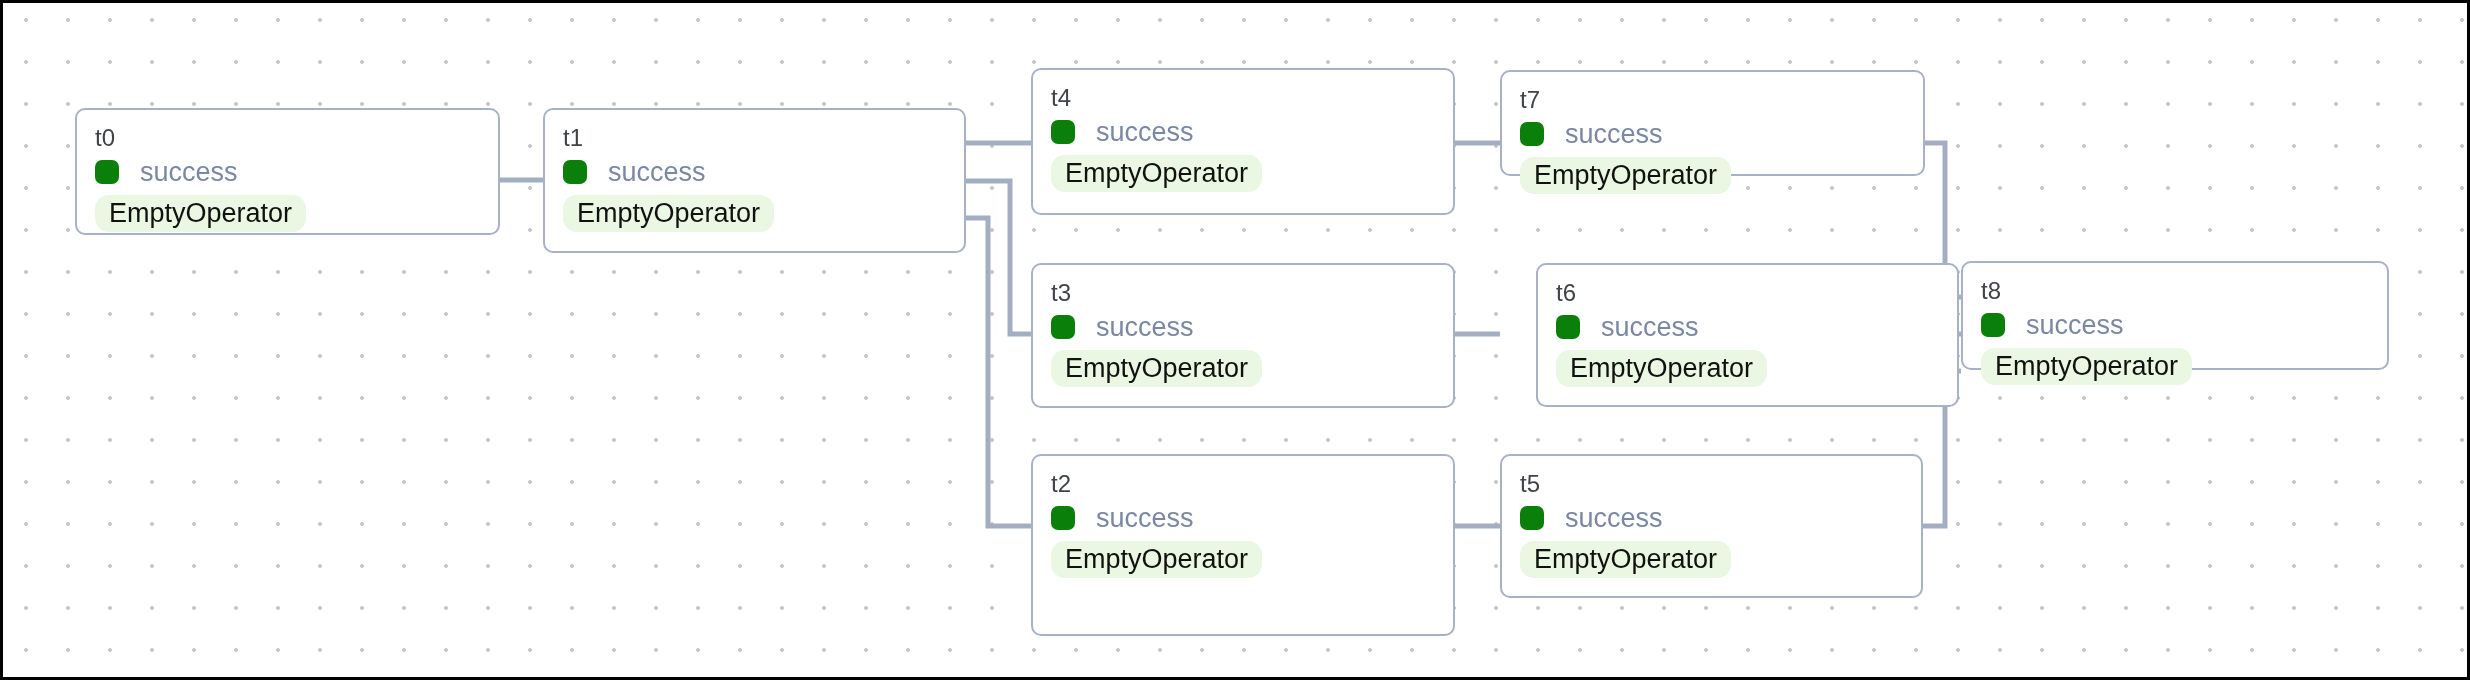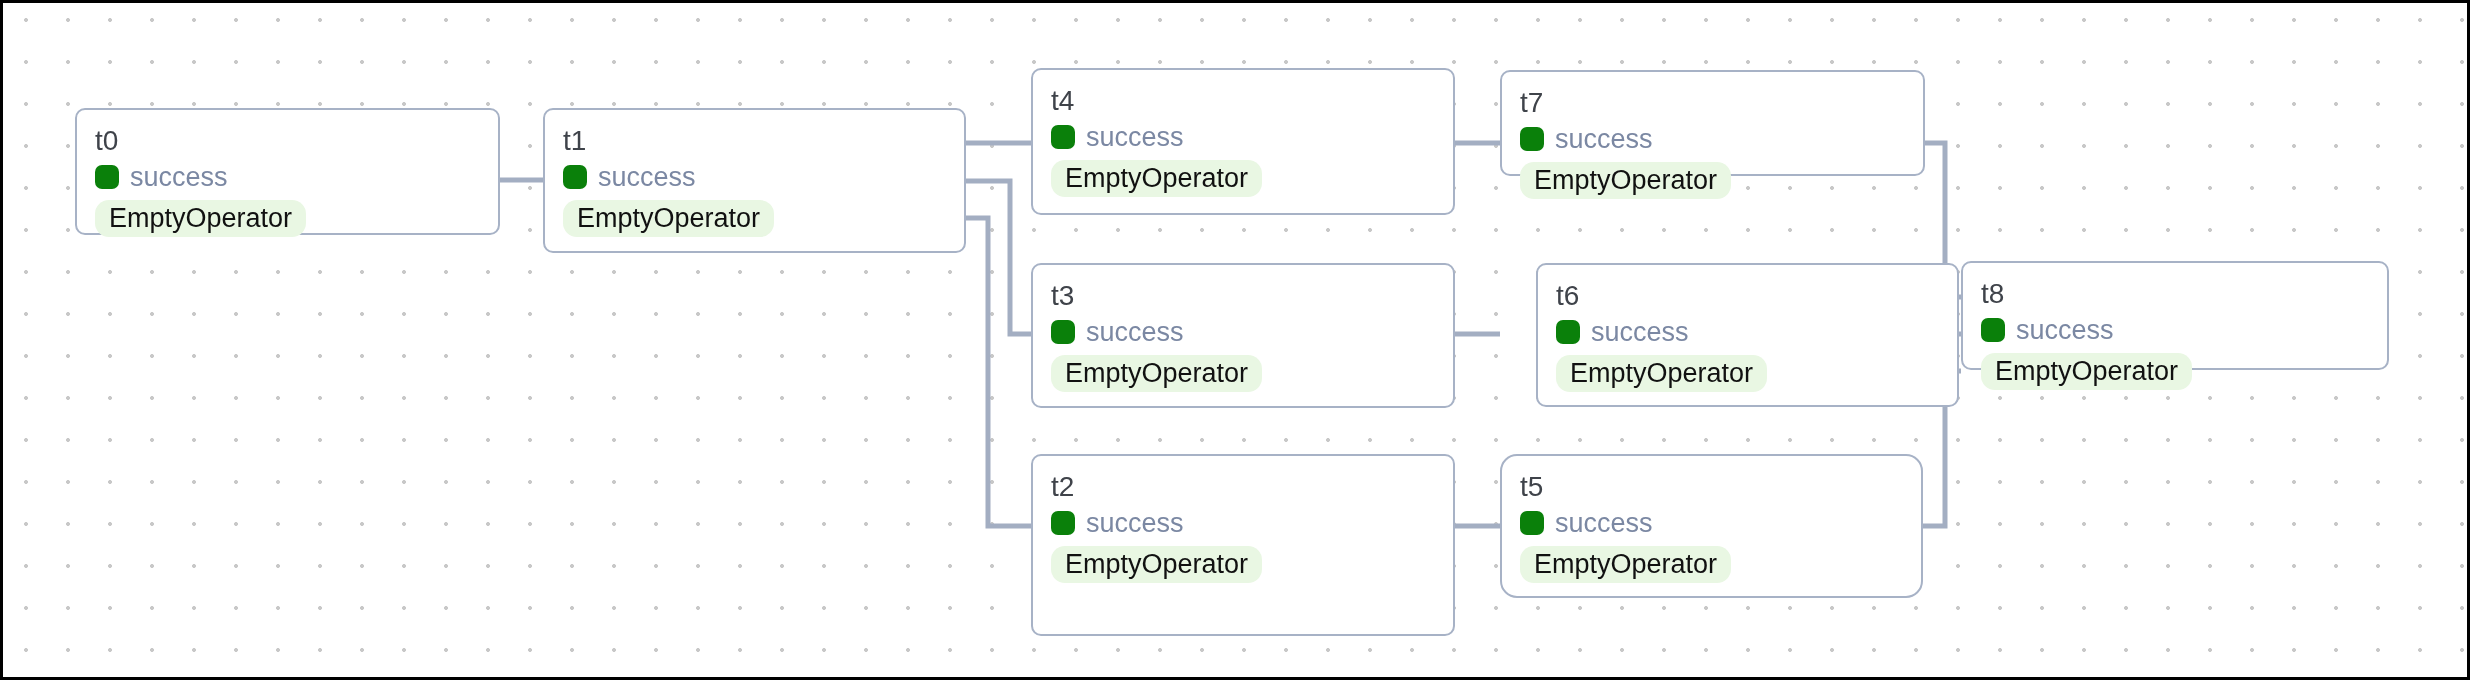--- a/index.html
+++ b/index.html
@@ -40,30 +40,30 @@
     border: 2px solid var(--node_border, #a7b2c6);
     border-radius: 10px;
     padding: 14px 18px;
     display: flex;
     flex-direction: column;
     align-items: flex-start;
     cursor: pointer;
   }
 
   .node-title {
-    font-size: 28px;
+    font-size: 24px;
     line-height: 1.2;
     color: var(--title, #3f434a);
     margin-bottom: 4px;
   }
 
   .status-row {
     display: flex;
     align-items: center;
-    gap: 11px;
+    gap: 21px;
     margin-bottom: 7px;
   }
 
   .status-square {
     width: 24px;
     height: 24px;
     border-radius: 7px;
     background: var(--success_green, #0a800a);
     flex: 0 0 auto;
   }
@@ -137,21 +137,21 @@
 
   <div class="node" style="left: 1028px; top: 65px; width: 424px; height: 147px;">
     <div class="node-title">t4</div>
     <div class="status-row">
       <span class="status-square"></span>
       <span class="status-text">success</span>
     </div>
     <div class="operator-pill">EmptyOperator</div>
   </div>
 
-  <div class="node" style="left: 1497px; top: 451px; width: 423px; height: 144px; border-radius: 17px;">
+  <div class="node" style="left: 1497px; top: 451px; width: 423px; height: 144px;">
     <div class="node-title">t5</div>
     <div class="status-row">
       <span class="status-square"></span>
       <span class="status-text">success</span>
     </div>
     <div class="operator-pill">EmptyOperator</div>
   </div>
 
   <div class="node" style="left: 1497px; top: 260px; width: 423px; height: 144px; margin-left: 36px;">
     <div class="node-title">t6</div>

